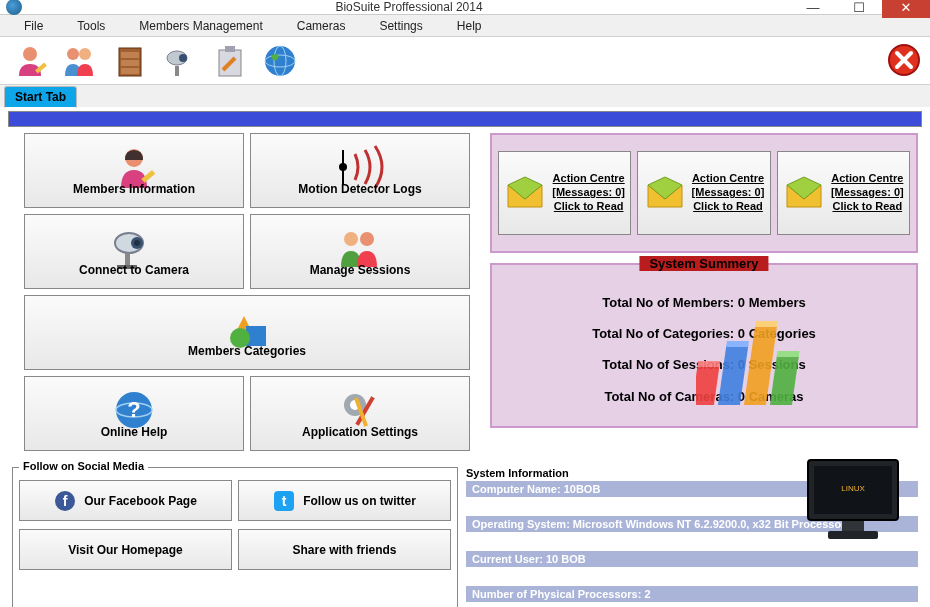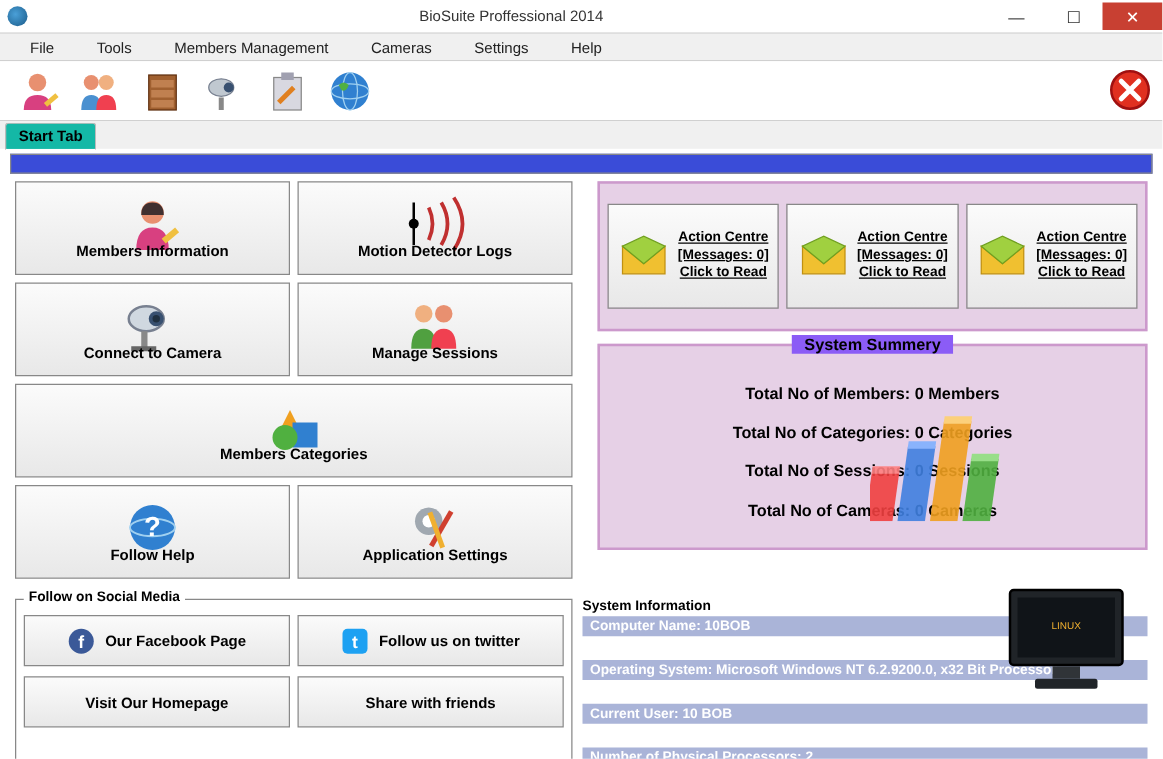--- a/index.html
+++ b/index.html
@@ -1,60 +1,60 @@
 <!DOCTYPE html>
 <html><head>
 <meta charset="utf-8">
 <style>
 * { box-sizing: border-box; margin: 0; padding: 0; }
 body { font-family: "Segoe UI", Tahoma, sans-serif; font-size: 12px; background: #fff; width: 930px; height: 607px; overflow: hidden; }
 
 
-.titlebar { height: 27px; background: #fff; display: flex; align-items: center; border-bottom: 1px solid #ccc; }
+.titlebar { height: 15px; background: #fff; display: flex; align-items: center; border-bottom: 1px solid #ccc; }
 .titlebar .appicon { width: 16px; height: 16px; margin: 0 6px; background: radial-gradient(circle at 40% 40%, #4aa0d8, #1a5a88); border-radius: 50%; }
 .titlebar .title { flex: 1; text-align: center; font-size: 12px; color: #333; }
 .titlebar .winbtns { display: flex; }
 .titlebar .winbtn { width: 46px; height: 22px; display: flex; align-items: center; justify-content: center; font-size: 13px; color: #333; cursor: pointer; }
 .titlebar .winbtn.close { background: #c84032; color: #fff; width: 48px; height: 22px; }
 
 
 .menubar { height: 22px; background: #f0f0f0; display: flex; align-items: center; padding: 0 8px; gap: 18px; border-bottom: 1px solid #d0d0d0; }
 .menubar .menuitem { cursor: pointer; color: #222; margin-left: 16px; }
 
 
 .toolbar { height: 48px; background: #fff; display: flex; align-items: center; padding: 2px 6px; border-bottom: 1px solid #d0d0d0; }
 .toolbar .tbtn { width: 48px; height: 42px; margin-right: 2px; display: flex; align-items: center; justify-content: center; cursor: pointer; }
 .toolbar .spacer { flex: 1; }
 .closebig { width: 38px; height: 38px; cursor: pointer; }
 
 
 .tabstrip { height: 22px; background: #f0f0f0; display: flex; align-items: flex-end; padding-left: 4px; }
-.tabstrip .tab { background: #14b8a6; border: 1px solid #bbb; border-bottom: 1px solid #fff; padding: 3px 10px; font-weight: bold; position: relative; top: 1px; border-radius: 3px 3px 0 0; }
+.tabstrip .tab { background: #0ea5e9; border: 1px solid #bbb; border-bottom: 1px solid #fff; padding: 3px 10px; font-weight: bold; position: relative; top: 1px; border-radius: 3px 3px 0 0; }
 
 
 .bluebar { height: 16px; background: #3a4cd8; border: 1px solid #888; margin: 4px 8px 4px 8px; }
 
 
-.content { display: flex; padding: 2px 12px 6px 12px; gap: 20px; }
+.content { display: flex; padding: 2px 12px 6px 24px; gap: 20px; }
 .leftcol { width: 446px; }
 .rightcol { flex: 1; }
 
 .btngrid { display: flex; flex-direction: column; gap: 6px; }
 .btnrow { display: flex; gap: 6px; }
 .bigbtn { flex: 1; height: 75px; border: 1px solid #888; background: linear-gradient(#fbfbfb,#e8e8e8); display: flex; flex-direction: column; align-items: center; justify-content: center; cursor: pointer; font-size: 12px; text-align: center; position: relative; }
 .bigbtn .iconwrap { height: 42px; display:flex; align-items:center; justify-content:center; }
 .bigbtn .lbl { font-weight: bold; margin-top: -6px; }
 
 
 .action-row { display: flex; gap: 6px; border: 2px solid #cc99cc; background: #e6d0e6; padding: 16px 6px; }
 .action-cell { flex:1; height: 84px; border: 1px solid #888; background: linear-gradient(#fbfbfb,#e8e8e8); display:flex; align-items:center; justify-content:center; gap:6px; cursor:pointer; padding: 4px; text-decoration: underline; }
 .action-cell .atxt { font-size: 11px; font-weight: bold; text-align:center; line-height:1.25; }
 
 .summary { margin-top: 10px; border: 2px solid #cc99cc; background: #e6d0e6; position: relative; }
-.summary .legend { position: absolute; top: -9px; left: 50%; transform: translateX(-50%); background: #8b5cf6; padding: 0 10px; font-weight: bold; font-size: 13px; }
+.summary .legend { position: absolute; top: -9px; left: 50%; transform: translateX(-50%); background: #b91c1c; padding: 0 10px; font-weight: bold; font-size: 13px; }
 .summary .lines { padding: 22px 10px 14px 10px; text-align: center; font-weight: bold; font-size: 13px; line-height: 2.4; position: relative; }
 .summary .chartbg { position: absolute; right: 110px; top: 40px; opacity: 0.9; }
 
 
 .bottomrow { display: flex; gap: 8px; margin-top: 10px; padding: 0 12px 8px 12px; }
 .socialbox { width: 446px; border: 1px solid #888; padding: 4px 6px 6px 6px; position: relative; }
 .socialbox .legend { position: absolute; top: -8px; left: 6px; background: #fff; padding: 0 4px; font-weight: bold; font-size: 11px; }
 .socialbox .srow { display:flex; gap:6px; margin-top: 8px; }
 .sbtn { flex:1; height: 41px; border:1px solid #888; background: linear-gradient(#fbfbfb,#e8e8e8); display:flex; align-items:center; justify-content:center; gap:8px; cursor:pointer; font-weight:bold; }
 
@@ -216,21 +216,21 @@
       </div>
       <div class="btnrow">
         <div class="bigbtn">
           <div class="iconwrap">
               <svg width="46" height="46">
                 <circle cx="23" cy="23" r="18" fill="#3080d0"></circle>
                 <ellipse cx="23" cy="23" rx="18" ry="7" fill="none" stroke="#a0d0f0" stroke-width="1.5"></ellipse>
                 <text x="23" y="30" font-size="22" fill="#fff" text-anchor="middle" font-weight="bold">?</text>
               </svg>
             </div>
-          <div class="lbl">Follow Help</div>
+          <div class="lbl">Online Help</div>
         </div>
         <div class="bigbtn">
           <div class="iconwrap">
               <svg width="46" height="46">
                 <circle cx="18" cy="18" r="11" fill="#a0a8b0"></circle>
                 <circle cx="18" cy="18" r="5" fill="#fff"></circle>
                 <rect x="26" y="8" width="4" height="32" fill="#d04030" transform="rotate(30 28 24)"></rect>
                 <rect x="22" y="10" width="4" height="30" fill="#f0b030" transform="rotate(-20 24 25)"></rect>
               </svg>
             </div>

